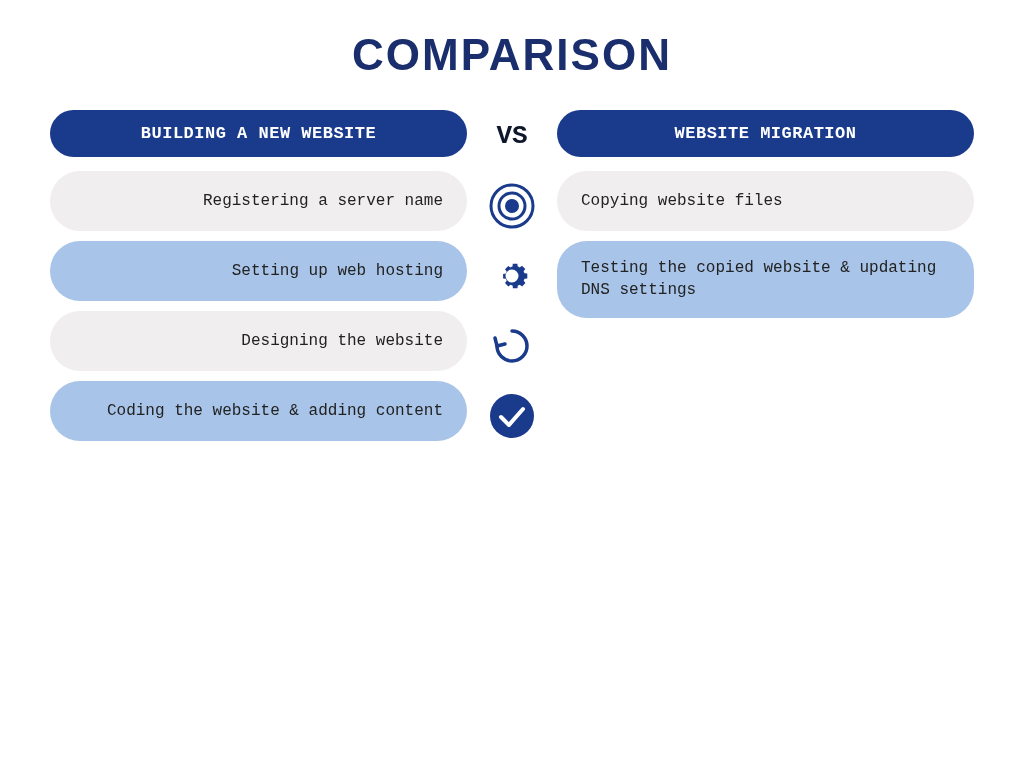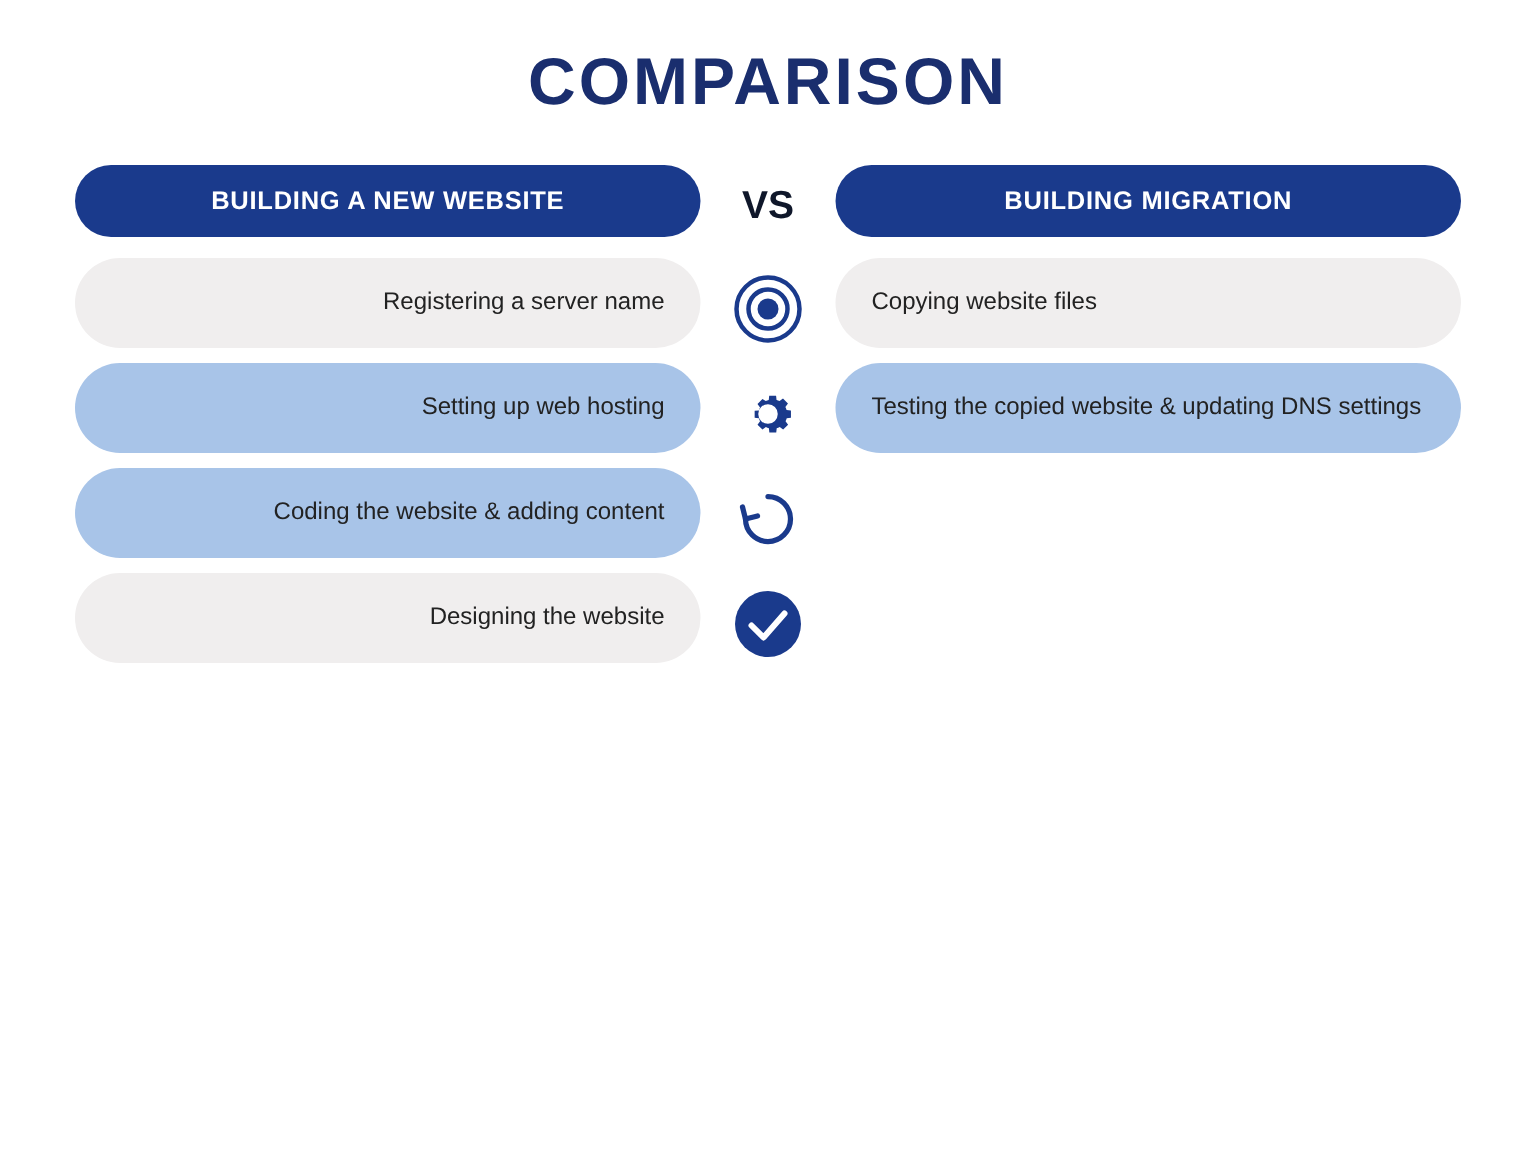--- a/index.html
+++ b/index.html
@@ -32,20 +32,21 @@
       letter-spacing: 2px;
       margin-bottom: 30px;
       text-align: center;
     }
 
     .comparison-container {
       display: flex;
       width: 100%;
       align-items: flex-start;
       gap: 0;
+      font-family: Liberation Mono, monospace;
     }
 
     .column {
       flex: 1;
       display: flex;
       flex-direction: column;
       gap: 10px;
     }
 
     .column-header {
@@ -143,25 +144,25 @@
 
     <div class="column left-col">
       <div class="column-header">BUILDING A NEW WEBSITE</div>
 
       <div class="cell cell-light">
         <span>Registering a server name</span>
       </div>
       <div class="cell cell-blue">
         <span>Setting up web hosting</span>
       </div>
+      <div class="cell cell-light">
+        <span>Designing the website</span>
+      </div>
       <div class="cell cell-blue">
         <span>Coding the website &amp; adding content</span>
-      </div>
-      <div class="cell cell-light">
-        <span>Designing the website</span>
       </div>
     </div>
 
     <div class="vs-column">
       <div class="vs-label">VS</div>
 
       <div class="vs-icon">
         <svg viewBox="0 0 50 50">
           <circle class="inner-fill" cx="25" cy="25" r="7" style="fill:#1a3a8c"></circle>
           <circle cx="25" cy="25" r="13" fill="none" stroke="#1a3a8c" stroke-width="3"></circle>
@@ -184,21 +185,21 @@
 
       <div class="vs-icon">
         <svg viewBox="0 0 50 50">
           <circle cx="25" cy="25" r="22" fill="#1a3a8c"></circle>
           <polyline points="14,26 22,34 36,18" fill="none" stroke="#ffffff" stroke-width="4" stroke-linecap="round" stroke-linejoin="round"></polyline>
         </svg>
       </div>
     </div>
 
     <div class="column right-col">
-      <div class="column-header">BUILDING MIGRATION</div>
+      <div class="column-header">WEBSITE MIGRATION</div>
 
       <div class="cell cell-light">
         <span>Copying website files</span>
       </div>
       <div class="cell cell-blue">
         <span>Testing the copied website &amp; updating DNS settings</span>
       </div>
     </div>
 
   </div>

